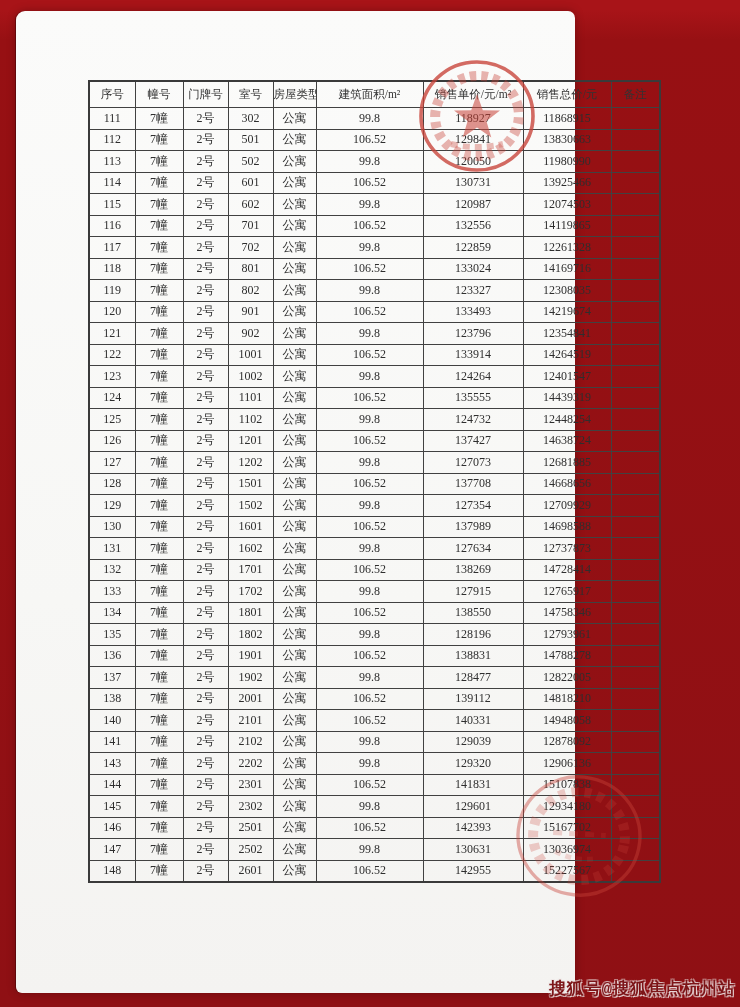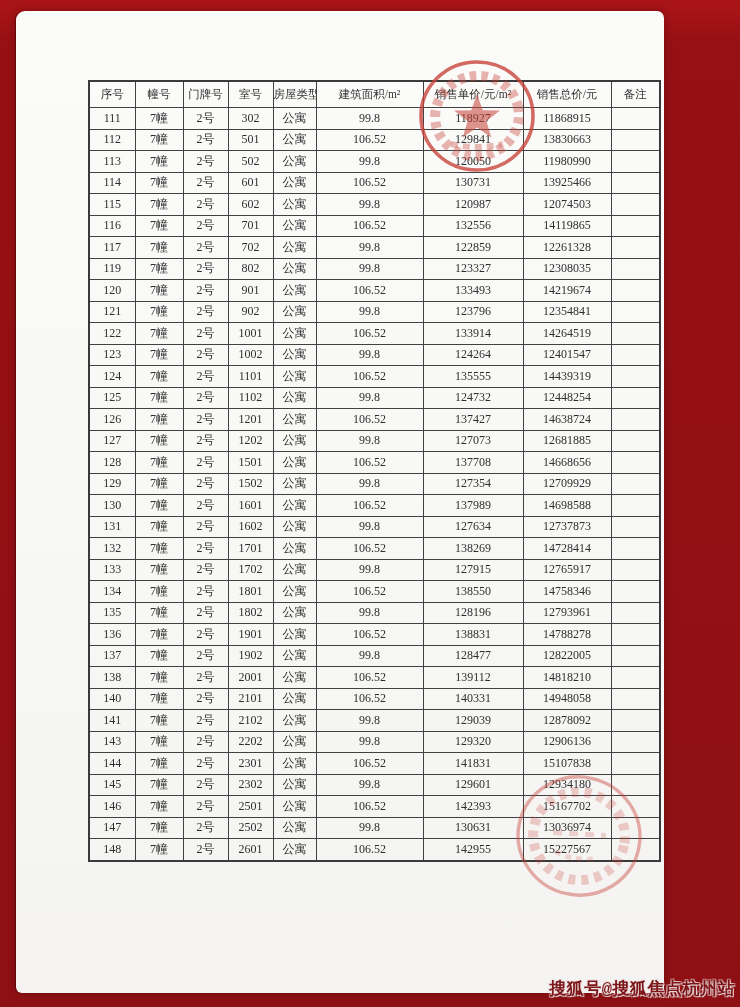--- a/index.html
+++ b/index.html
@@ -2,21 +2,21 @@
 <html><head>
 <meta charset="utf-8">
 <style>
   html,body{margin:0;padding:0;}
   body{
     width:740px;height:1007px;position:relative;overflow:hidden;
     font-family:"Liberation Serif","DejaVu Serif",serif;
     background:linear-gradient(180deg,#a81418 0,#a81418 10px,#971013 40px,#8f1014 100%);
   }
   .paper{
-    position:absolute;left:16px;top:11px;width:648px;height:982px;
+    position:absolute;left:16px;top:11px;width:559px;height:982px;
     background:linear-gradient(180deg,#fbfbfa 0,#f7f7f5 60%,#f4f3f1 100%);
     border-radius:9px 7px 5px 6px;
     box-shadow:-1px 0 0 rgba(70,5,8,.55), 0 0 8px rgba(40,0,0,.35);
   }
   .table-wrap{position:absolute;left:72px;top:69px;}
   table.price-table{
     border-collapse:collapse;table-layout:fixed;width:571px;
     font-size:12px;color:#2e2e2e;
   }
   .price-table th,.price-table td{
@@ -144,20 +144,31 @@
             <td>7幢</td>
             <td>2号</td>
             <td>702</td>
             <td>公寓</td>
             <td>99.8</td>
             <td>122859</td>
             <td>12261328</td>
             <td></td>
           </tr>
           <tr>
+            <td>118</td>
+            <td>7幢</td>
+            <td>2号</td>
+            <td>801</td>
+            <td>公寓</td>
+            <td>106.52</td>
+            <td>133024</td>
+            <td>14169716</td>
+            <td></td>
+          </tr>
+          <tr>
             <td>119</td>
             <td>7幢</td>
             <td>2号</td>
             <td>802</td>
             <td>公寓</td>
             <td>99.8</td>
             <td>123327</td>
             <td>12308035</td>
             <td></td>
           </tr>

